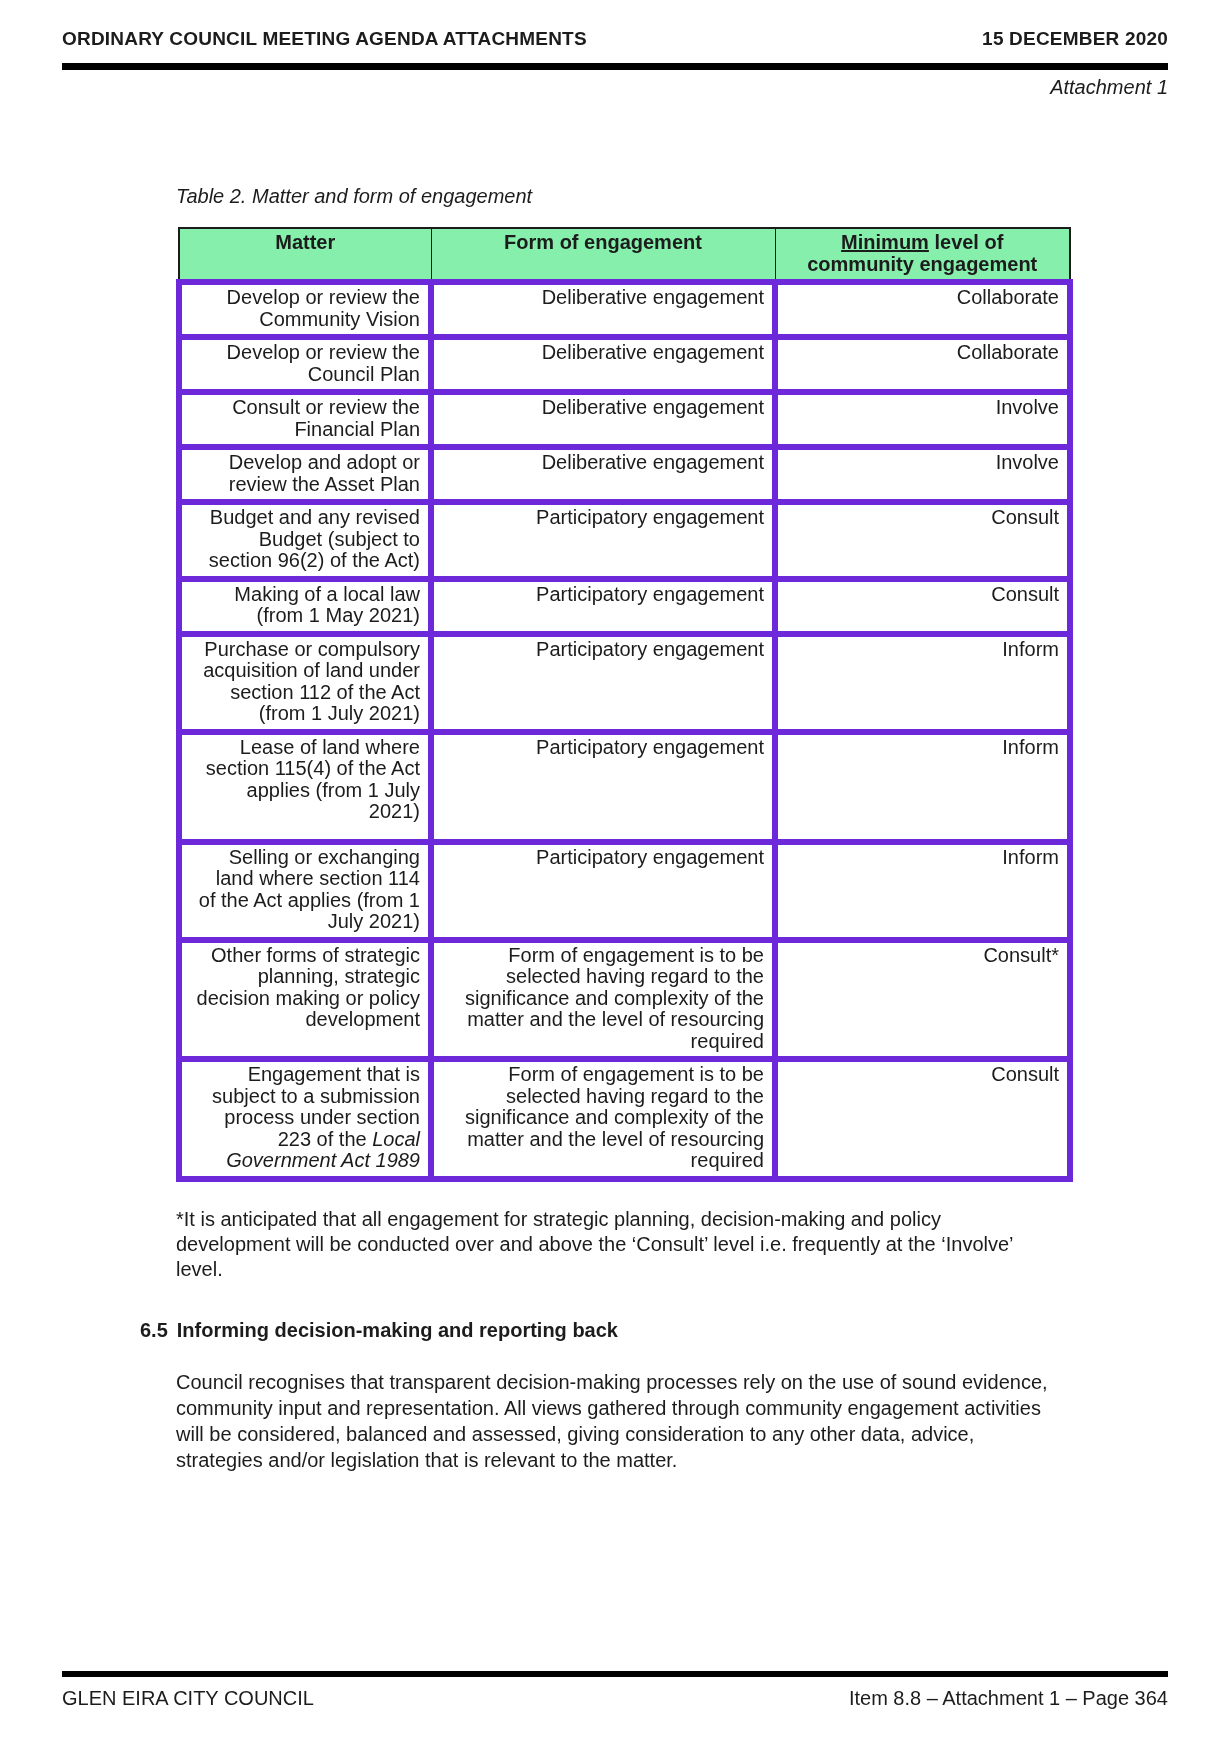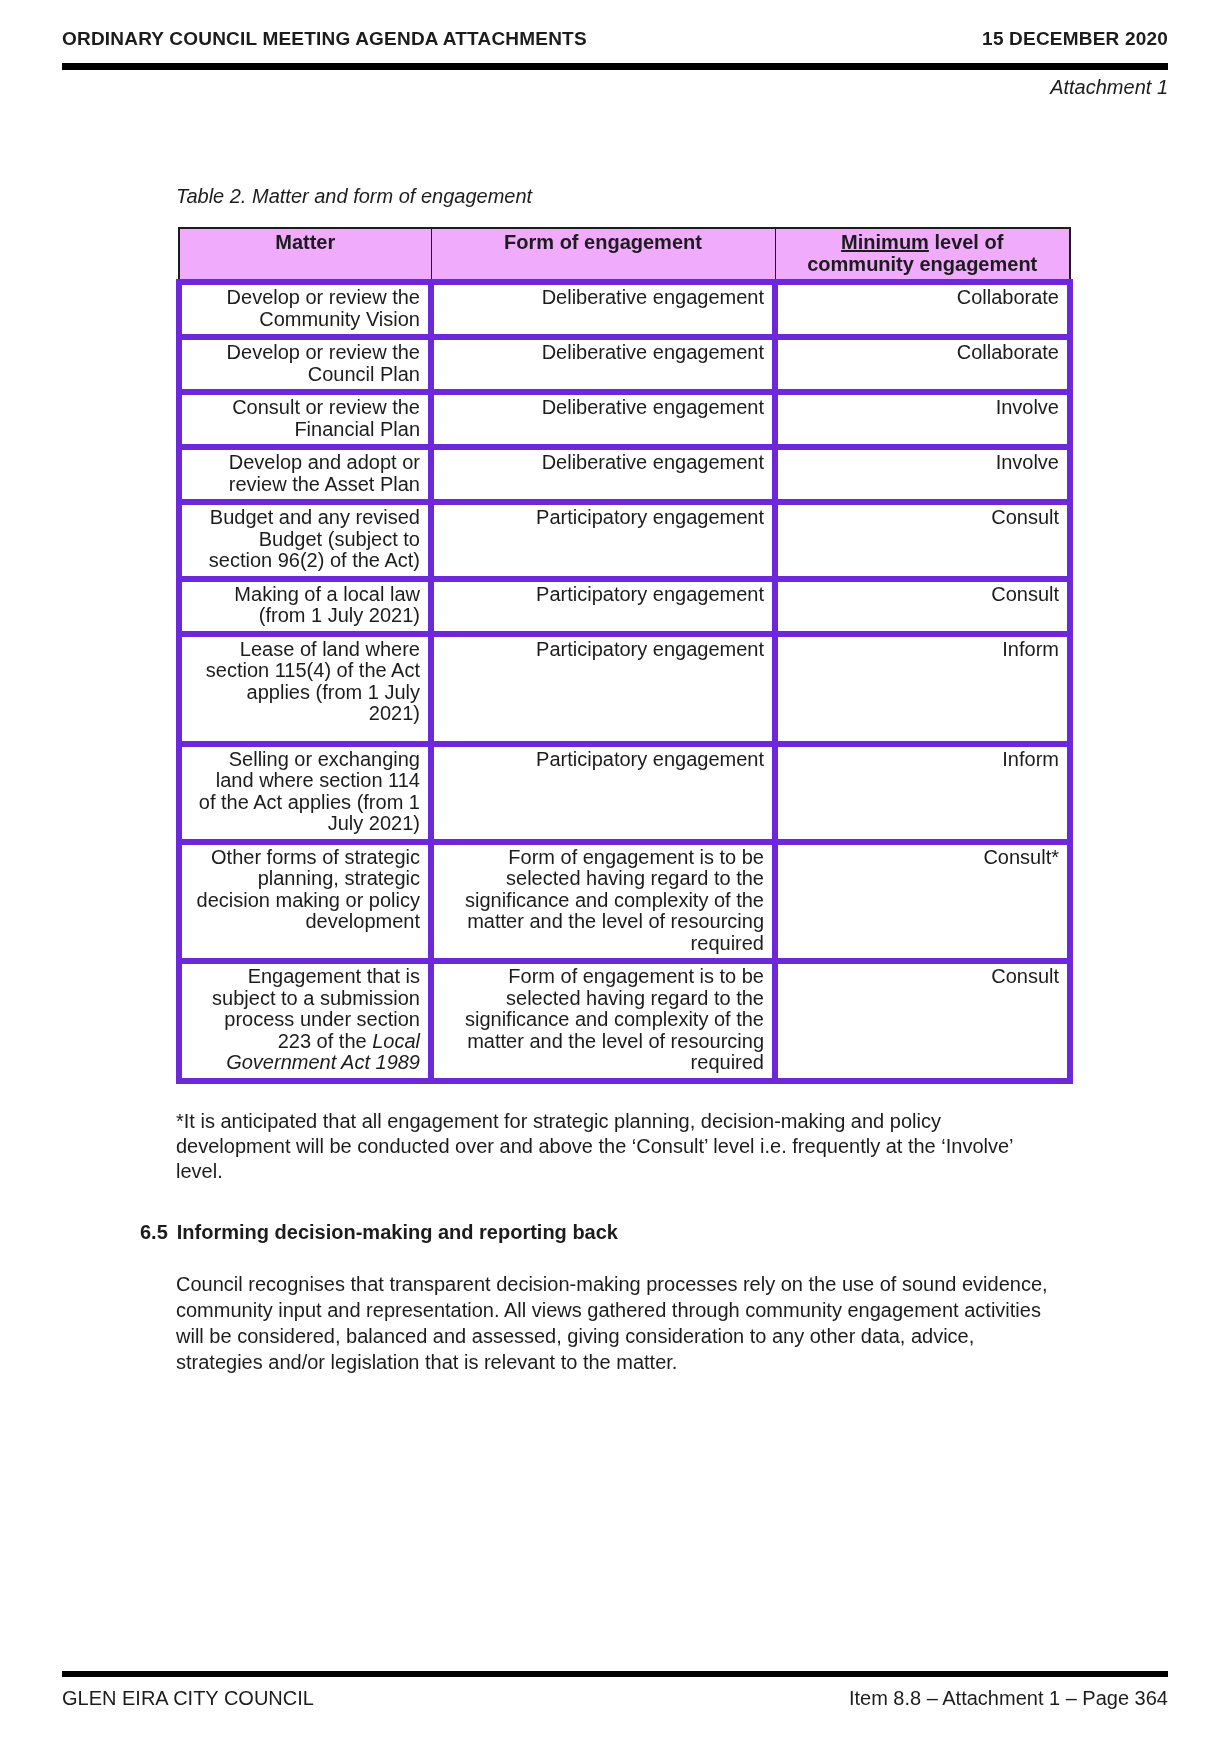--- a/index.html
+++ b/index.html
@@ -32,21 +32,21 @@
     margin: 19px 0 0 176px;
     width: 891px;
     border-collapse: collapse; table-layout: fixed;
     font-size: 20px; line-height: 21.5px;
     border: 2px solid #1c1c1c;
   }
   table.engagement col.c1 { width: 252px; }
   table.engagement col.c2 { width: 344px; }
   table.engagement col.c3 { width: 295px; }
   table.engagement th {
-    background: #f0abfc;
+    background: #86efac;
     border: 1px solid #1c1c1c;
     border-bottom: 2px solid #1c1c1c;
     font-weight: bold; text-align: center;
     padding: 3px 6px 4px 6px;
     vertical-align: top;
   }
   table.engagement td {
     border: 6px solid #6d28d9;
     vertical-align: top;
     padding: 2px 8px 4px 12px;
@@ -129,23 +129,28 @@
         <td><span>Develop and adopt or review the Asset Plan</span></td>
         <td><span>Deliberative engagement</span></td>
         <td><span>Involve</span></td>
       </tr>
       <tr>
         <td><span>Budget and any revised Budget (subject to section 96(2) of the Act)</span></td>
         <td><span>Participatory engagement</span></td>
         <td><span>Consult</span></td>
       </tr>
       <tr>
-        <td><span>Making of a local law (from 1 July 2021)</span></td>
+        <td><span>Making of a local law (from 1 May 2021)</span></td>
         <td><span>Participatory engagement</span></td>
         <td><span>Consult</span></td>
+      </tr>
+      <tr>
+        <td><span>Purchase or compulsory acquisition of land under section 112 of the Act (from 1 July 2021)</span></td>
+        <td><span>Participatory engagement</span></td>
+        <td><span>Inform</span></td>
       </tr>
       <tr class="tall">
         <td><span>Lease of land where section 115(4) of the Act applies (from 1 July 2021)</span></td>
         <td><span>Participatory engagement</span></td>
         <td><span>Inform</span></td>
       </tr>
       <tr>
         <td><span>Selling or exchanging land where section 114 of the Act applies (from 1 July 2021)</span></td>
         <td><span>Participatory engagement</span></td>
         <td><span>Inform</span></td>

